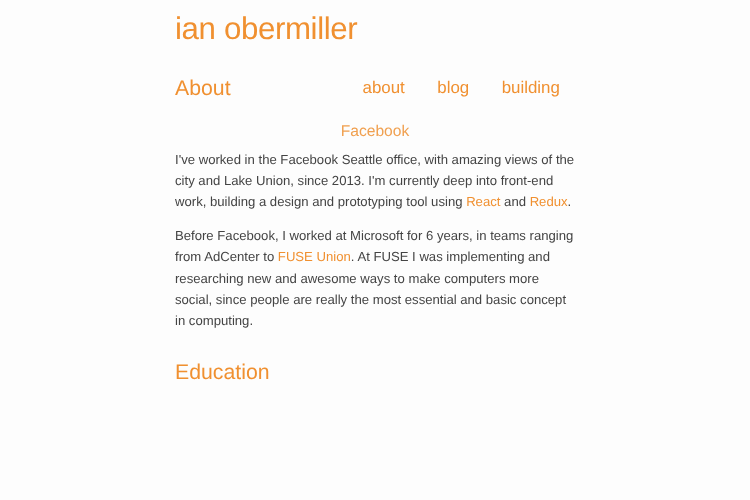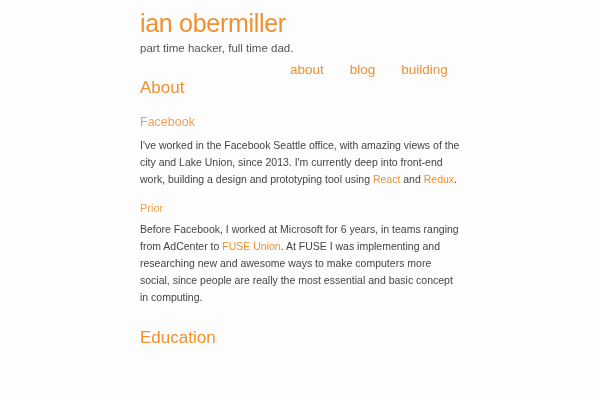--- a/index.html
+++ b/index.html
@@ -61,20 +61,21 @@
     font-weight: normal;
     margin: 22px 0 9px 0;
     line-height: 1.2;
   }
   h3.sub {
     font-size: 12.5px;
     color: #f0a050;
     font-weight: normal;
     margin: 16px 0 7px 0;
     line-height: 1.2;
+    text-align: center;
   }
   h4.subsub {
     font-size: 11px;
     color: #f0a050;
     font-weight: normal;
     margin: 14px 0 6px 0;
     line-height: 1.2;
   }
   p {
     font-size: 10.5px;
@@ -88,30 +89,28 @@
   }
 </style>
 </head>
 <body>
 
 <div class="page">
 
   <div class="content">
 
     <h1 class="site-title">ian obermiller</h1>
-    <p class="tagline">part time hacker, full time dad.</p>
 
     <h2 class="section">About</h2>
 
     <h3 class="sub">Facebook</h3>
     <p>
       <span>I've worked in the Facebook Seattle office, with amazing views of the city and Lake Union, since 2013. I'm currently deep into front-end work, building a design and prototyping tool using </span><a class="inline" href="#">React</a><span> and </span><a class="inline" href="#">Redux</a><span>.</span>
     </p>
 
-    <h4 class="subsub">Prior</h4>
     <p>
       <span>Before Facebook, I worked at Microsoft for 6 years, in teams ranging from AdCenter to </span><a class="inline" href="#">FUSE Union</a><span>. At FUSE I was implementing and researching new and awesome ways to make computers more social, since people are really the most essential and basic concept in computing.</span>
     </p>
 
     <h2 class="section">Education</h2>
 
   </div>
 
   <div class="nav">
     <a href="#">about</a>

